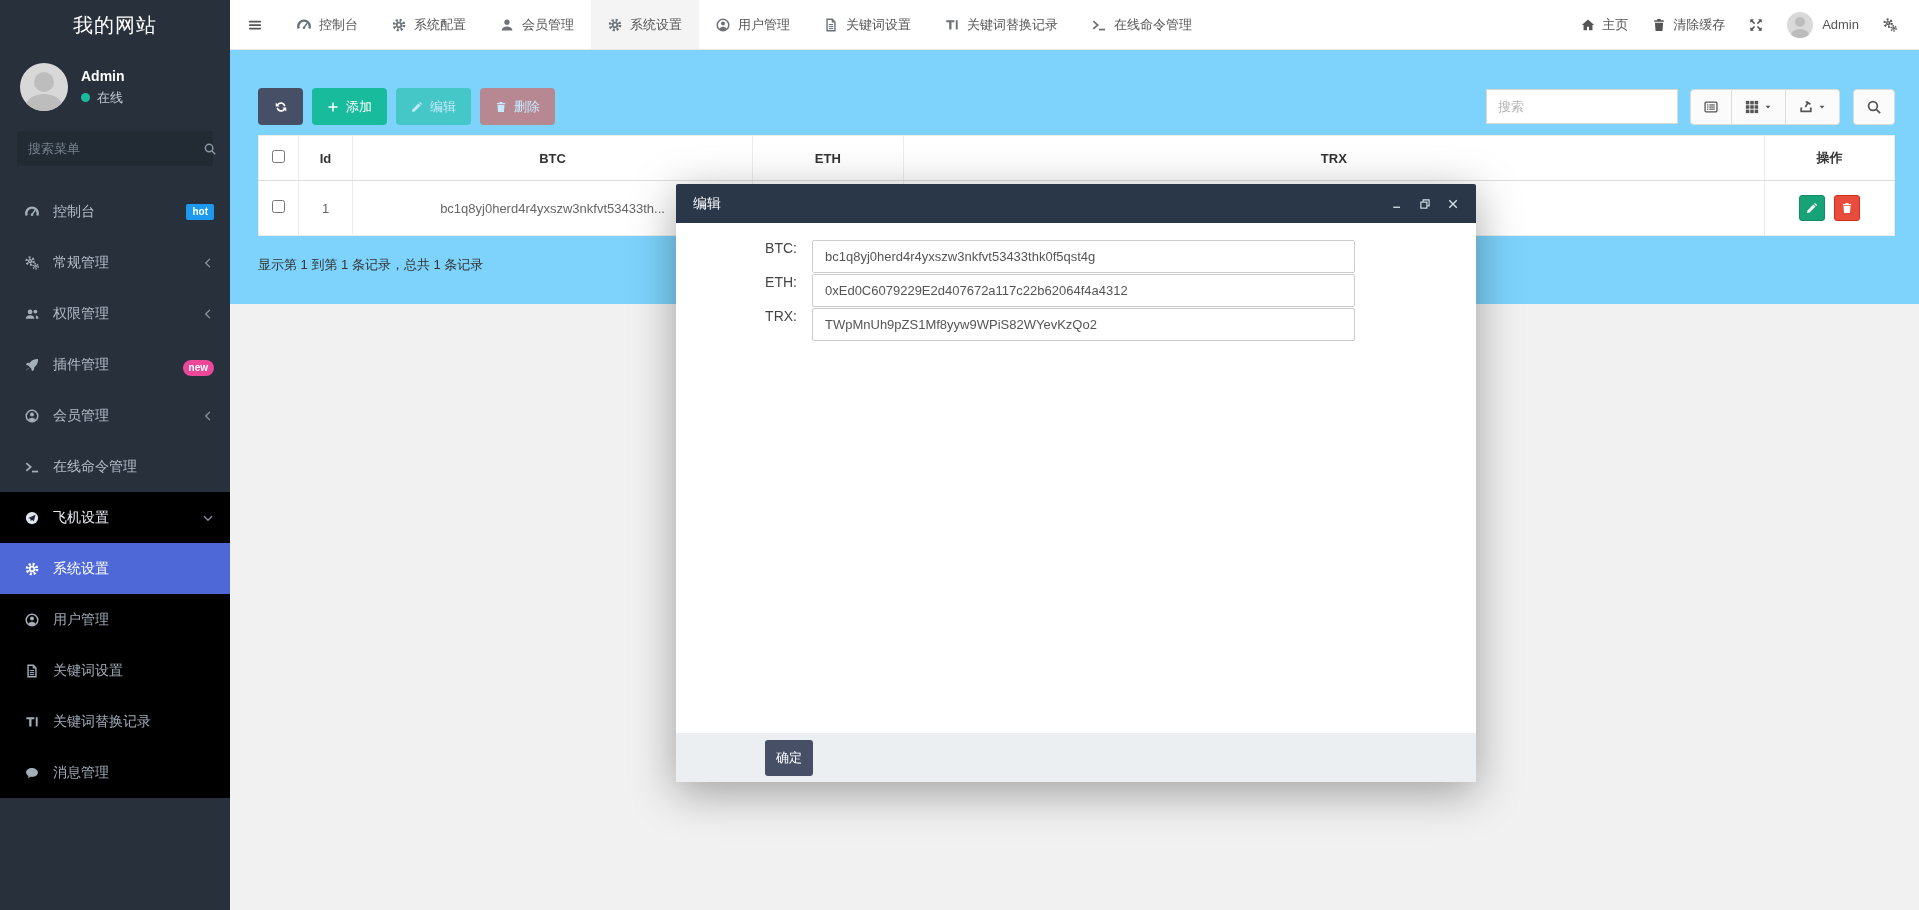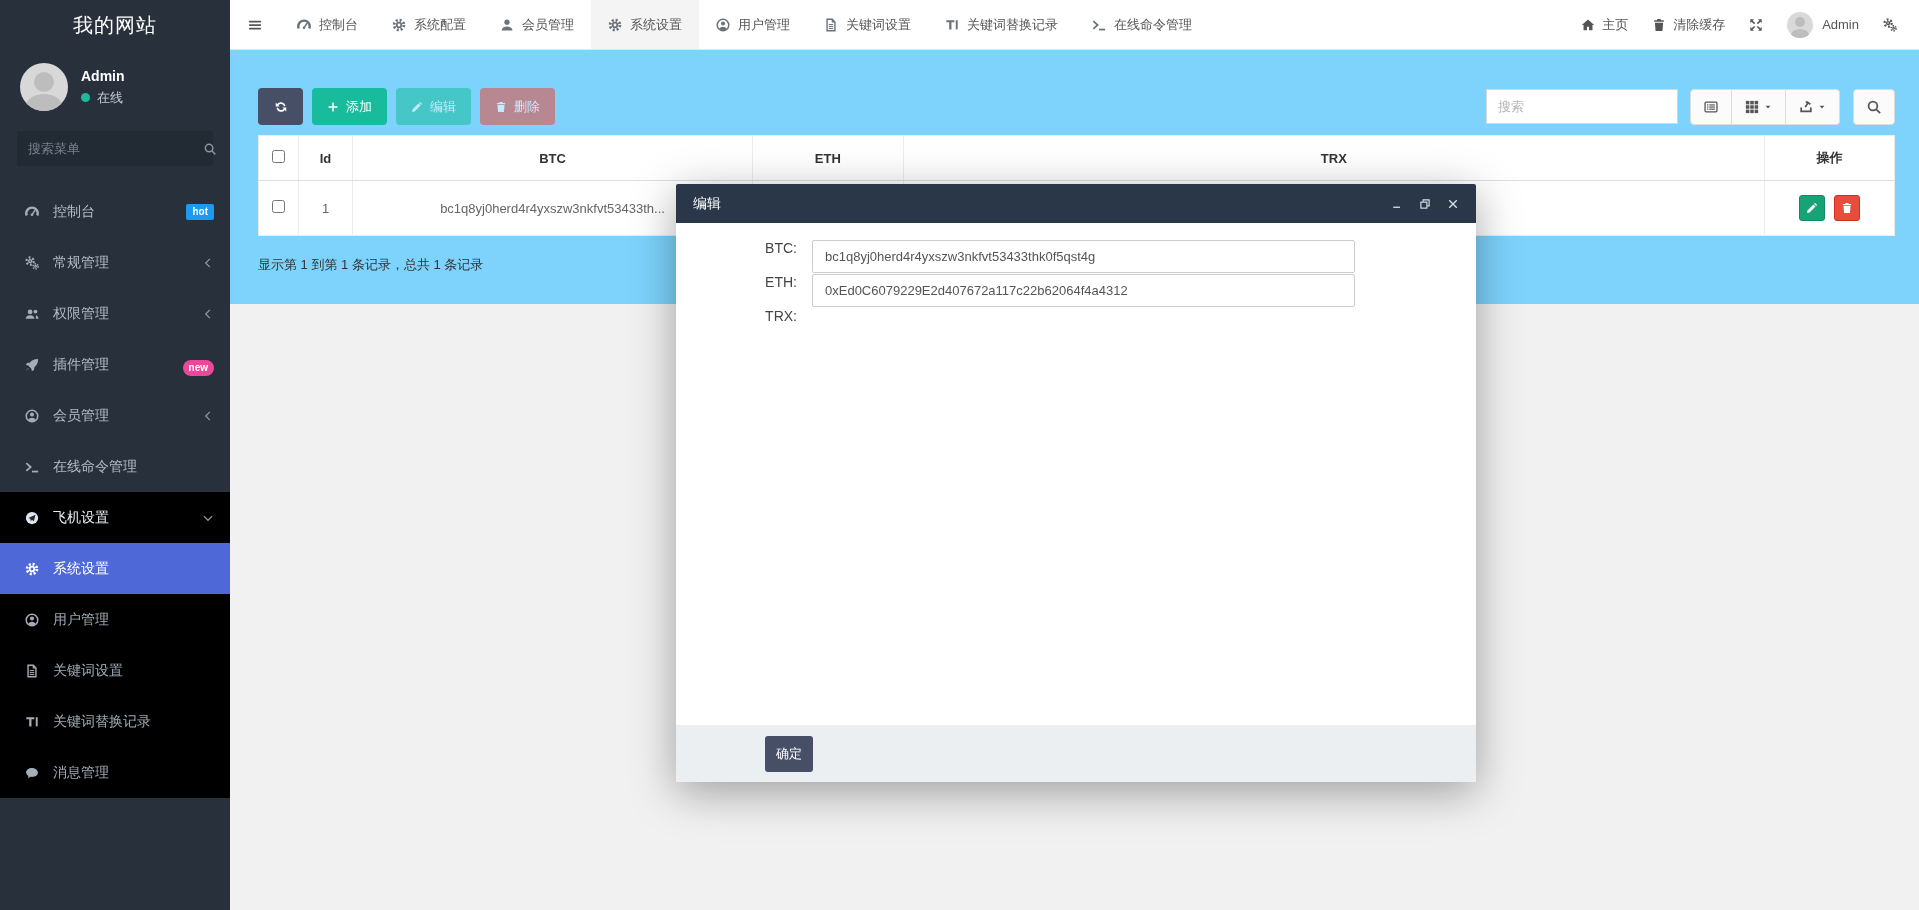--- a/index.html
+++ b/index.html
@@ -114,21 +114,21 @@
     display:flex; flex-direction:column; border-radius:2px; overflow:hidden; }
   .modal-header { height:39px; background:#2a3749; color:#fff; display:flex;
     align-items:center; padding:0 17px; font-size:14px; flex:none; cursor:move; }
   .win-btns { margin-left:auto; display:flex; align-items:center; gap:16px; color:#dbe2e9; }
   .win-btn { display:flex; cursor:pointer; }
   .modal-body { flex:1; padding-top:17px; overflow:hidden; }
   .form-row { display:flex; align-items:flex-start; margin-bottom:1px; }
   .form-label { width:121px; text-align:right; padding-right:0; font-size:14px; color:#444; flex:none; }
   .form-input { margin-left:15px; width:543px; height:33px; border:1px solid #ccc;
     border-radius:2px; padding:8px 12px; font-size:13px; color:#555; font-family:inherit; outline:none; }
-  .modal-footer { height:57px; background:#eceff1; display:flex; align-items:center;
+  .modal-footer { height:49px; background:#eceff1; display:flex; align-items:center;
     padding-left:89px; flex:none; }
   .btn-ok { background:#464f66; color:#fff; border:none; border-radius:3px;
     padding:9px 11px; font-size:13px; cursor:pointer; font-family:inherit; }
 </style>
 </head>
 <body>
 
 <svg width="0" height="0" style="position:absolute" aria-hidden="true">
   <defs>
     <symbol id="i-bars" viewBox="0 0 16 16" fill="currentColor">
@@ -633,18 +633,19 @@
     <div class="form-row">
       <label class="form-label">BTC:</label>
       <input class="form-input" type="text" value="bc1q8yj0herd4r4yxszw3nkfvt53433thk0f5qst4g" style="">
     </div>
     <div class="form-row">
       <label class="form-label">ETH:</label>
       <input class="form-input" type="text" value="0xEd0C6079229E2d407672a117c22b62064f4a4312" style="">
     </div>
     <div class="form-row">
       <label class="form-label">TRX:</label>
+      <input class="form-input" type="text" value="TWpMnUh9pZS1Mf8yyw9WPiS82WYevKzQo2" style="">
     </div>
   </div>
   <div class="modal-footer">
     <button class="btn-ok">确定</button>
   </div>
 </div>
 
 </body></html>

